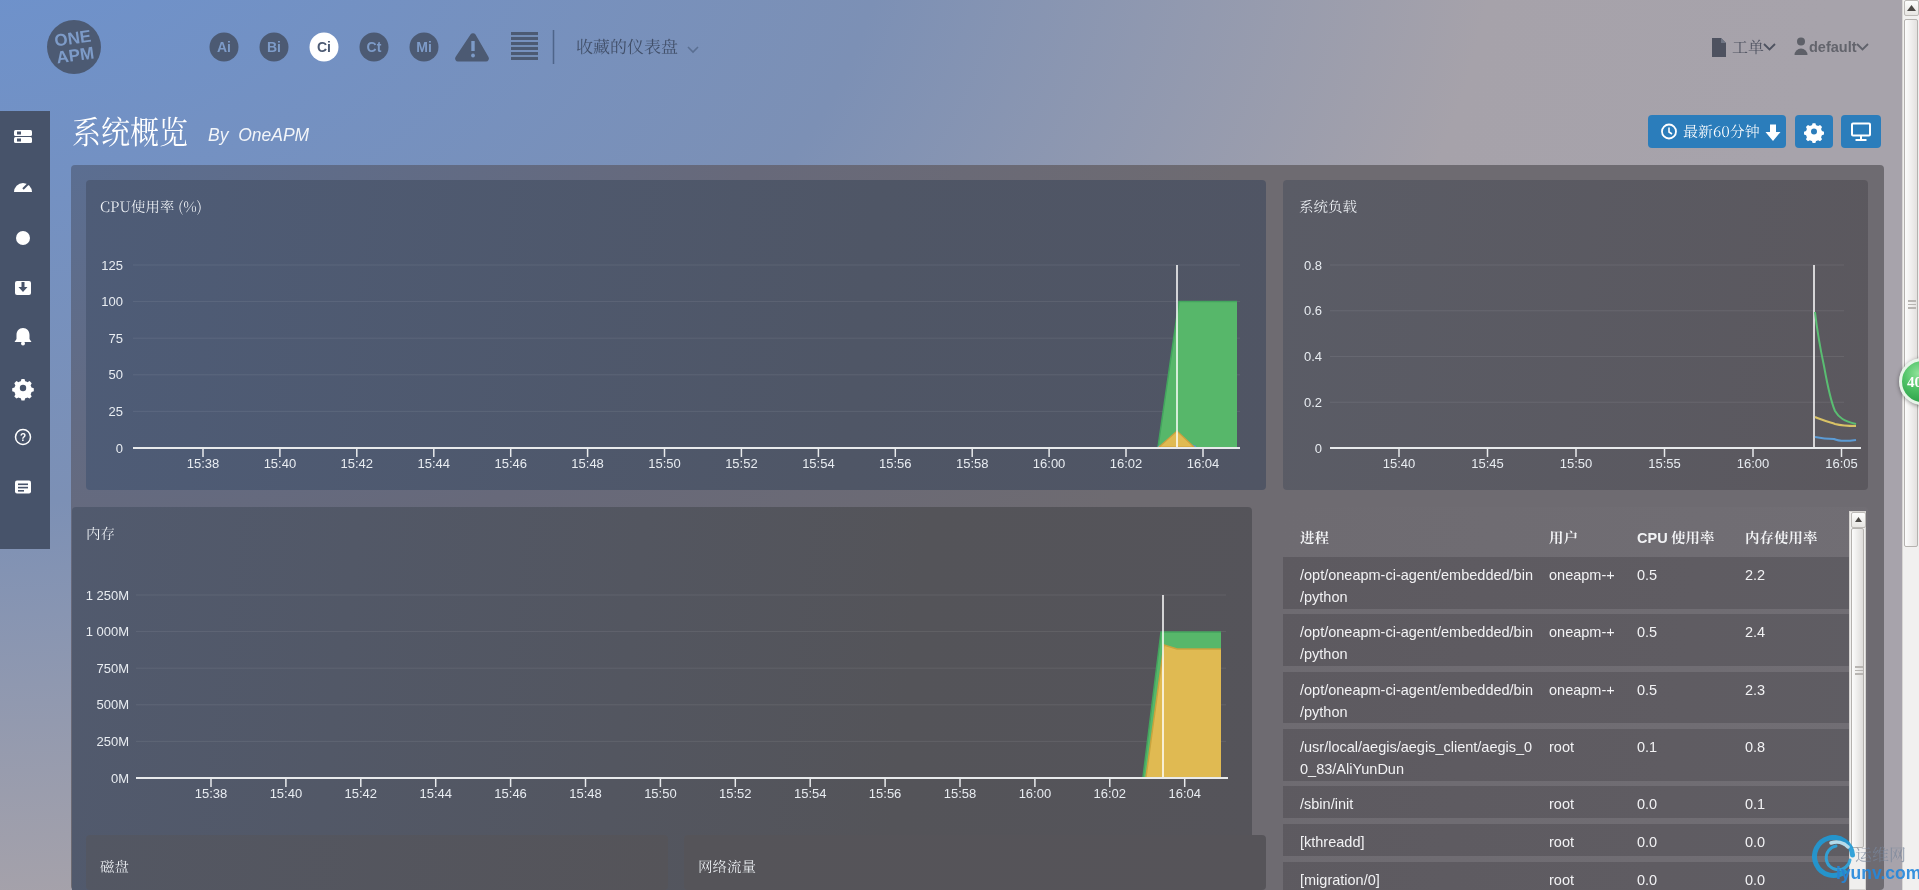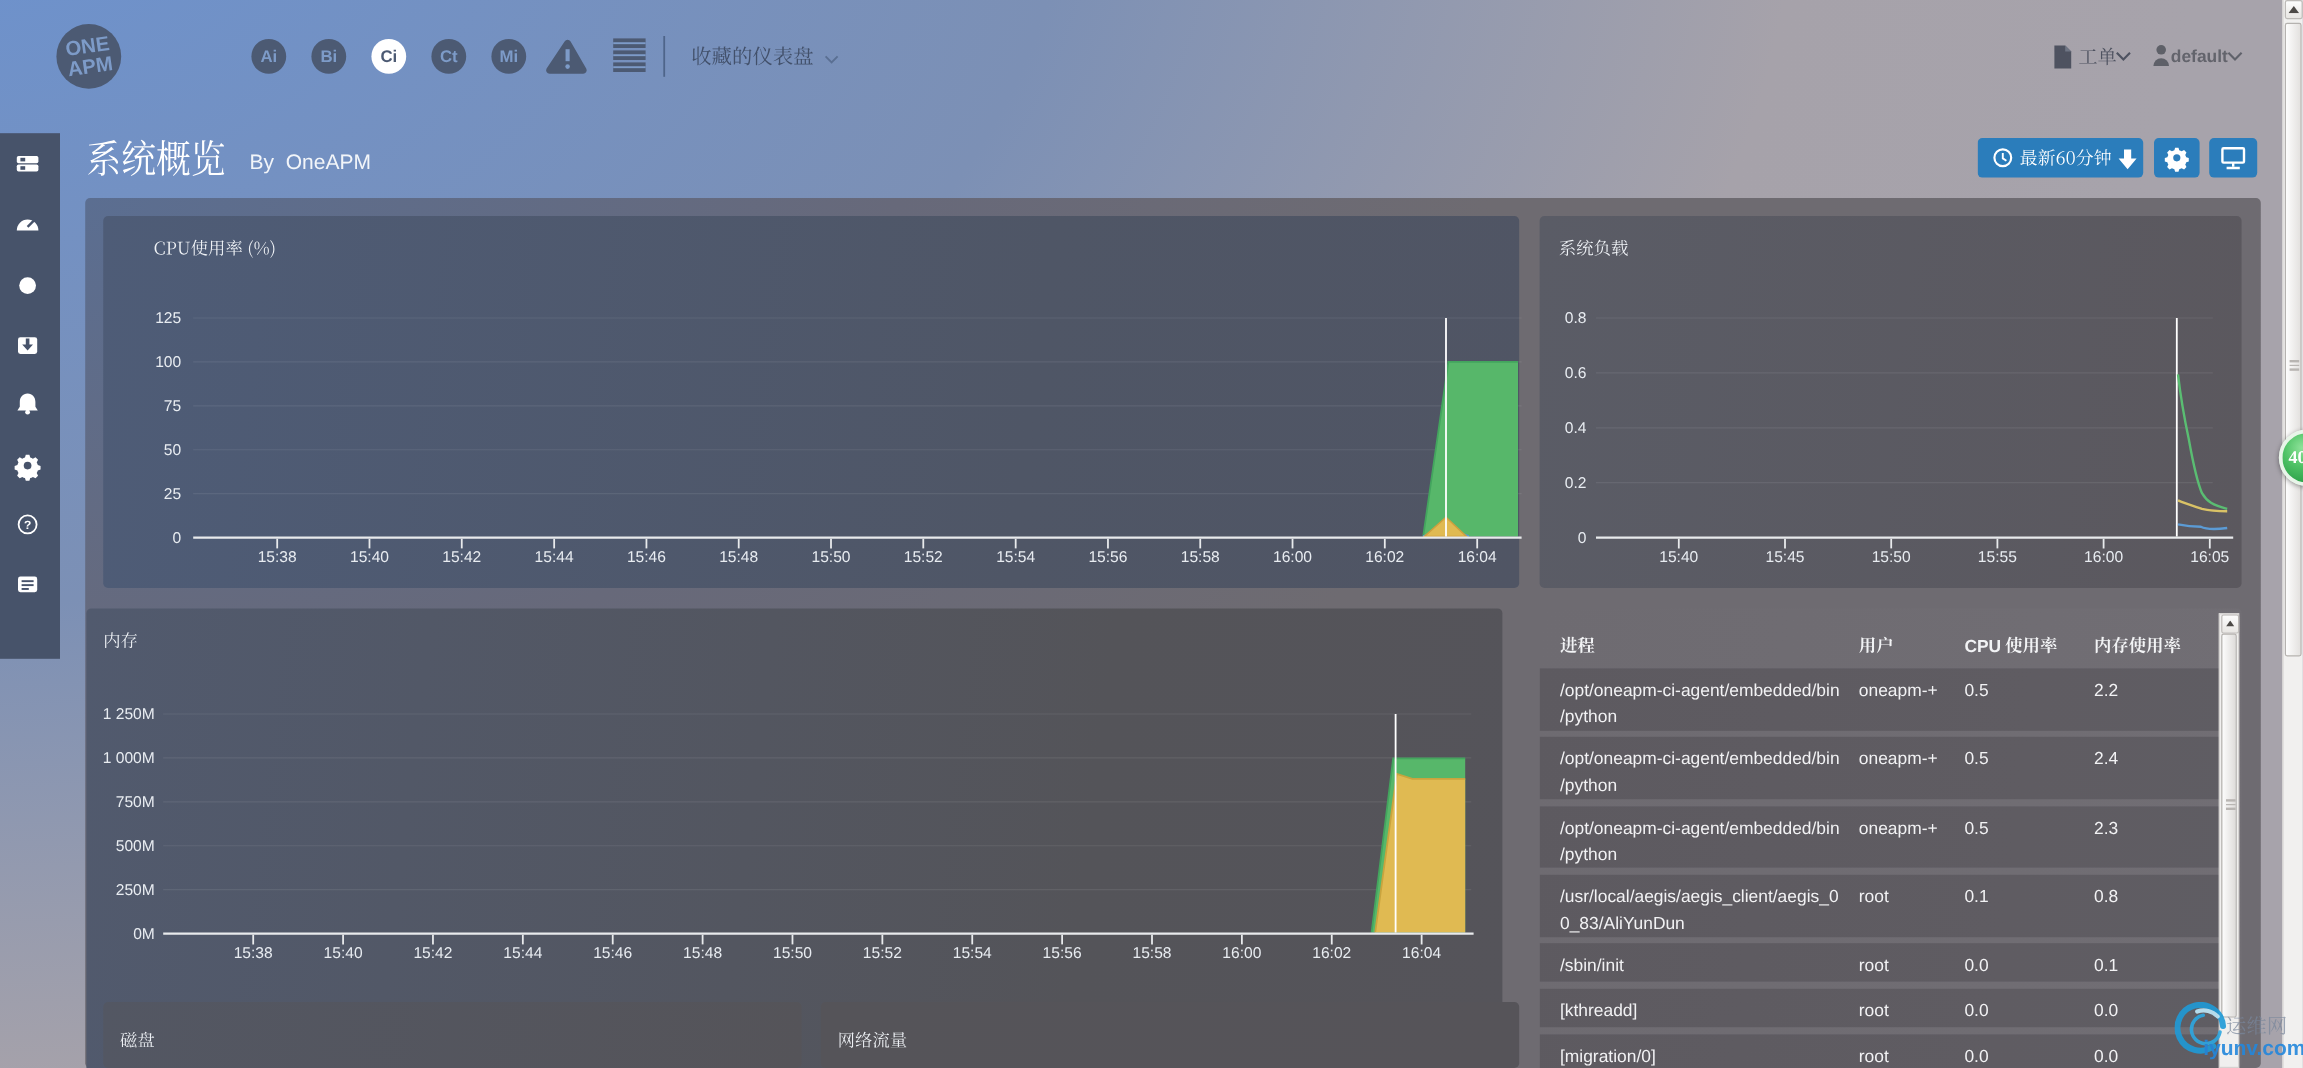--- a/index.html
+++ b/index.html
@@ -5,21 +5,21 @@
 html,body { width:1919px; height:890px; overflow:hidden; font-family:"Liberation Sans",sans-serif; }
 body { background:
  radial-gradient(ellipse 1900px 1250px at -60px -120px, #6b92d0 0%, #7c90b5 50%, #a6a2aa 82%, #a7a3ab 100%);
 }
 .abs { position:absolute; }
 #sidebar { left:0; top:111px; width:50px; height:438px; background:#47536a; }
 #wrapper { left:71px; top:165px; width:1813px; height:725px; border-radius:4px;
  background: radial-gradient(ellipse 1500px 950px at 0px 0px, #5b6e91 0%, #67697a 45%, #6e6b71 78%);
 }
 .card { position:absolute; border-radius:4px; }
-#cpu  { left:86px;  top:180px; width:1180px; height:310px; background:linear-gradient(97deg,#4e5c77 0%,#4f5666 65%,#505564 100%);padding-left:28px; }
+#cpu  { left:86px;  top:180px; width:1180px; height:310px; background:linear-gradient(97deg,#4e5c77 0%,#4f5666 65%,#505564 100%); }
 #load { left:1283px; top:180px; width:585px; height:310px; background:linear-gradient(97deg,#5a5c66,#5b585e); }
 #mem  { left:72px;  top:507px; width:1180px; height:406px; background:linear-gradient(97deg,#515a6e 0%,#545459 70%,#55545a 100%); }
 #proc { left:1283px; top:507px; width:585px; height:383px; background:linear-gradient(97deg,#6e6b71,#716e74);text-decoration:underline; }
 #disk { left:86px;  top:835px; width:582px; height:55px; background:linear-gradient(97deg,#535763,#555459); }
 #net  { left:683.5px; top:835px; width:582.5px; height:55px; background:linear-gradient(97deg,#555459,#565459); }
 #sb { right:0; top:0; width:17px; height:890px; background:#f1f0ef; border-left:1px solid #d8d6d4; }
 .sbarrow { position:absolute; left:0.5px; width:15px; height:16px; background:linear-gradient(180deg,#fdfdfd,#e8e6e3); border:1px solid #bdbab7; border-radius:2px; }
 .sbarrow svg { display:block; margin:4px auto; }
 #sbthumb { position:absolute; left:1px; top:19px; width:14px; height:528px; background:linear-gradient(90deg,#fdfdfd,#e3e1df); border:1px solid #b5b2af; border-radius:2px; }
 #sbgrip { position:absolute; left:3px; top:278px; width:8px; }
@@ -91,21 +91,21 @@
       </g>
       <path transform="translate(1732,53)" d="M0.7 -0.5 0.8 -0.1H15.0C15.2 -0.1 15.3 -0.2 15.4 -0.3C14.8 -0.9 13.9 -1.6 13.9 -1.6L13.0 -0.5H8.5V-10.6H13.9C14.1 -10.6 14.3 -10.6 14.3 -10.8C13.7 -11.3 12.8 -12.1 12.8 -12.1L11.9 -11.0H1.8L1.9 -10.6H7.4V-0.5Z M20.1 -13.2 19.9 -13.1C20.6 -12.4 21.5 -11.2 21.7 -10.3C22.9 -9.5 23.7 -12.0 20.1 -13.2ZM28.1 -7.5H24.5V-9.5H28.1ZM28.1 -7.0V-4.8H24.5V-7.0ZM19.8 -7.5V-9.5H23.5V-7.5ZM19.8 -7.0H23.5V-4.8H19.8ZM29.9 -3.5 29.1 -2.4H24.5V-4.4H28.1V-3.7H28.2C28.6 -3.7 29.1 -4.0 29.1 -4.1V-9.3C29.4 -9.4 29.7 -9.5 29.8 -9.6L28.5 -10.6L27.9 -10.0H25.3C26.1 -10.6 27.0 -11.5 27.8 -12.4C28.1 -12.4 28.3 -12.5 28.4 -12.7L26.9 -13.4C26.3 -12.1 25.5 -10.8 24.8 -10.0H19.9L18.8 -10.5V-3.6H19.0C19.4 -3.6 19.8 -3.8 19.8 -3.9V-4.4H23.5V-2.4H16.6L16.7 -2.0H23.5V1.3H23.6C24.2 1.3 24.5 1.0 24.5 0.9V-2.0H31.0C31.2 -2.0 31.4 -2.0 31.4 -2.2C30.8 -2.7 29.9 -3.5 29.9 -3.5Z" fill="#4e5260"></path>
       <path d="M1764,44 l5.5,5.5 5.5,-5.5" fill="none" stroke="#4e5260" stroke-width="1.8"></path>
       <g fill="#5e6068">
         <circle cx="1801" cy="41.5" r="4"></circle>
         <path d="M1794.5,55 a6.5,6.5 0 0 1 13,0 z"></path>
       </g>
       <text x="1809" y="52" font-size="14.5" font-weight="bold" fill="#63646c" font-family="Liberation Sans, sans-serif">default</text>
       <path d="M1857,44 l5.5,5.5 5.5,-5.5" fill="none" stroke="#60626b" stroke-width="1.8"></path>
     </svg></div>
-<div class="abs" style="left:72px;top:105px;"><svg width="420" height="60" viewBox="0 0 420 60">
+<div class="abs" style="left:72px;top:105px;font-style:italic;"><svg width="420" height="60" viewBox="0 0 420 60">
       <g transform="translate(0,39) scale(1,1.12)">
         <path d="M10.9 -5.1 8.4 -6.5C7.0 -4.1 4.1 -0.9 1.4 1.2L1.7 1.5C5.0 -0.1 8.1 -2.8 9.8 -4.8C10.5 -4.7 10.7 -4.8 10.9 -5.1ZM18.3 -6.2 18.0 -5.9C20.5 -4.3 23.8 -1.4 24.8 0.9C27.2 2.3 28.0 -3.0 18.3 -6.2ZM18.9 -13.2 18.6 -12.9C19.8 -12.2 21.2 -11.2 22.4 -10.1C15.7 -9.7 9.5 -9.3 5.8 -9.2C11.6 -11.5 18.3 -14.9 21.7 -17.2C22.3 -17.0 22.8 -17.1 23.0 -17.3L20.8 -19.3C19.7 -18.3 18.0 -17.1 16.1 -15.8C12.5 -15.6 9.1 -15.4 6.8 -15.3C9.6 -16.6 12.7 -18.5 14.5 -19.9C15.1 -19.7 15.5 -19.9 15.7 -20.2L14.0 -21.1C17.6 -21.5 21.0 -21.9 23.7 -22.3C24.4 -22.0 25.0 -22.0 25.3 -22.2L23.1 -24.4C18.3 -23.1 9.3 -21.5 2.1 -20.9L2.2 -20.4C5.6 -20.4 9.2 -20.7 12.6 -21.0C10.9 -19.3 7.8 -16.8 5.3 -15.7C5.1 -15.6 4.6 -15.5 4.6 -15.5L5.8 -13.1C6.0 -13.2 6.2 -13.4 6.3 -13.7C9.5 -14.1 12.4 -14.6 14.7 -14.9C11.4 -12.9 7.6 -10.8 4.4 -9.6C4.0 -9.5 3.3 -9.4 3.3 -9.4L4.6 -7.0C4.8 -7.1 5.0 -7.3 5.2 -7.6L13.5 -8.4V-0.4C13.5 -0.0 13.3 0.1 12.8 0.1C12.3 0.1 9.5 -0.1 9.5 -0.1V0.3C10.8 0.5 11.5 0.8 11.9 1.0C12.2 1.4 12.4 1.8 12.4 2.3C15.0 2.1 15.4 1.1 15.4 -0.3V-8.6C18.3 -9.0 20.9 -9.3 23.0 -9.5C23.9 -8.6 24.6 -7.7 24.9 -6.9C27.3 -5.7 27.9 -10.9 18.9 -13.2Z M30.4 -2.1 31.6 0.4C31.9 0.3 32.1 0.1 32.2 -0.3C35.8 -1.9 38.6 -3.3 40.5 -4.4L40.4 -4.8C36.4 -3.6 32.2 -2.5 30.4 -2.1ZM45.6 -24.5 45.3 -24.2C46.2 -23.3 47.4 -21.6 47.8 -20.4C49.6 -19.2 51.0 -22.7 45.6 -24.5ZM38.1 -22.9 35.4 -24.1C34.6 -21.9 32.5 -17.7 30.9 -16.0C30.7 -15.8 30.2 -15.7 30.2 -15.7L31.1 -13.1C31.3 -13.2 31.6 -13.3 31.7 -13.6C33.2 -13.9 34.6 -14.4 35.8 -14.7C34.3 -12.4 32.6 -10.0 31.1 -8.6C30.9 -8.5 30.3 -8.4 30.3 -8.4L31.5 -5.8C31.7 -5.9 31.9 -6.1 32.1 -6.4C35.4 -7.4 38.5 -8.4 40.3 -9.0L40.2 -9.5C37.2 -9.0 34.3 -8.6 32.3 -8.4C35.1 -11.0 38.1 -14.6 39.6 -17.1C40.2 -17.0 40.6 -17.3 40.8 -17.5L38.1 -19.0C37.7 -18.0 37.1 -16.8 36.3 -15.6C34.6 -15.5 33.0 -15.5 31.8 -15.5C33.7 -17.5 35.8 -20.3 37.0 -22.4C37.6 -22.4 38.0 -22.6 38.1 -22.9ZM54.7 -21.5 53.4 -19.8H39.7L39.9 -18.9H46.4C45.3 -17.2 42.7 -14.0 40.5 -12.8C40.3 -12.6 39.8 -12.6 39.8 -12.6L41.0 -10.0C41.2 -10.1 41.4 -10.3 41.6 -10.7L43.9 -11.0V-8.9C43.9 -5.2 42.7 -0.9 37.0 2.0L37.3 2.4C44.7 -0.3 45.9 -5.0 45.9 -8.9V-11.3L49.5 -11.8V-0.3C49.5 1.0 49.8 1.5 51.6 1.5H53.4C56.5 1.5 57.3 1.1 57.3 0.3C57.3 -0.1 57.1 -0.3 56.5 -0.6L56.5 -4.1H56.1C55.8 -2.7 55.5 -1.0 55.3 -0.6C55.2 -0.4 55.1 -0.4 54.9 -0.3C54.7 -0.3 54.1 -0.3 53.5 -0.3H52.0C51.4 -0.3 51.3 -0.5 51.3 -0.9V-11.7V-12.2L53.3 -12.5C53.7 -11.7 54.0 -11.0 54.2 -10.4C56.3 -8.8 57.7 -13.5 50.5 -16.9L50.1 -16.6C51.1 -15.7 52.1 -14.4 53.0 -13.1C48.7 -12.8 44.6 -12.6 42.0 -12.6C44.2 -13.9 46.6 -15.8 48.1 -17.3C48.7 -17.2 49.0 -17.5 49.1 -17.7L46.5 -18.9H56.4C56.8 -18.9 57.1 -19.1 57.2 -19.4C56.2 -20.3 54.7 -21.5 54.7 -21.5Z M83.8 -14.2 82.6 -12.6H81.2C81.7 -15.5 81.8 -18.5 81.9 -21.4H85.1C85.5 -21.4 85.8 -21.5 85.9 -21.8C84.9 -22.7 83.4 -23.9 83.4 -23.9L82.1 -22.2H76.2L76.4 -21.4H80.1C80.0 -18.6 80.0 -15.6 79.5 -12.6H77.6C77.7 -14.4 77.9 -17.0 78.0 -18.6C78.7 -18.7 79.0 -19.1 79.0 -19.4L76.4 -19.7C76.4 -18.0 76.2 -14.5 76.0 -12.5C75.7 -12.4 75.5 -12.3 75.4 -12.1L77.0 -11.0L77.6 -11.7H79.4C78.5 -6.9 76.6 -2.1 72.2 1.9L72.6 2.4C76.7 -0.7 78.9 -4.4 80.2 -8.2V0.2C80.2 1.3 80.4 1.8 81.8 1.8H83.1C85.3 1.8 86.0 1.4 86.0 0.7C86.0 0.3 85.9 0.1 85.4 -0.1L85.3 -3.7H84.9C84.7 -2.2 84.4 -0.6 84.2 -0.2C84.1 0.1 84.0 0.1 83.9 0.1C83.8 0.1 83.5 0.1 83.1 0.1H82.3C81.9 0.1 81.9 0.0 81.9 -0.3V-8.3C82.4 -8.4 82.7 -8.7 82.7 -9.0L80.5 -9.3C80.7 -10.1 80.9 -10.9 81.1 -11.7H85.3C85.8 -11.7 86.0 -11.8 86.1 -12.2C85.3 -13.1 83.8 -14.2 83.8 -14.2ZM72.2 -9.0 71.8 -8.8C72.3 -7.9 72.9 -6.8 73.4 -5.7L70.0 -3.8V-10.9H73.3V-9.4H73.6C74.2 -9.4 75.0 -9.8 75.0 -10.0V-21.2C75.5 -21.3 75.9 -21.5 76.1 -21.7L74.0 -23.3L73.1 -22.3H70.4L68.3 -23.3V-3.7C68.3 -3.2 68.2 -3.0 67.6 -2.6L68.6 -0.4C68.9 -0.5 69.3 -0.8 69.4 -1.3C71.0 -2.7 72.6 -4.1 73.6 -5.1C73.8 -4.5 74.0 -3.9 74.0 -3.3C75.7 -1.8 77.4 -5.7 72.2 -9.0ZM70.0 -20.5V-21.4H73.3V-17.1H70.0ZM70.0 -11.7V-16.2H73.3V-11.7ZM66.1 -19.0 64.9 -17.5H64.7V-23.3C65.4 -23.4 65.7 -23.7 65.7 -24.1L62.9 -24.4V-17.5H59.1L59.3 -16.6H62.5C61.8 -12.4 60.7 -8.2 58.8 -4.9L59.2 -4.5C60.8 -6.5 62.0 -8.8 62.9 -11.2V2.2H63.3C63.9 2.2 64.7 1.8 64.7 1.5V-13.4C65.4 -12.3 66.1 -10.8 66.2 -9.6C67.7 -8.4 69.2 -11.5 64.7 -14.2V-16.6H67.5C67.9 -16.6 68.2 -16.8 68.2 -17.1C67.5 -17.9 66.1 -19.0 66.1 -19.0Z M99.3 -24.0 96.4 -24.3V-13.1H96.7C97.4 -13.1 98.2 -13.5 98.2 -13.7V-23.3C98.9 -23.3 99.2 -23.6 99.3 -24.0ZM93.6 -22.2 90.7 -22.5V-13.8H91.1C91.8 -13.8 92.5 -14.2 92.5 -14.4V-21.4C93.2 -21.5 93.5 -21.8 93.6 -22.2ZM104.4 -6.4 101.8 -6.7V-0.1C101.8 1.3 102.3 1.7 104.8 1.7H108.6C113.9 1.7 114.8 1.4 114.8 0.6C114.8 0.2 114.6 0.0 114.0 -0.2L113.9 -3.7H113.5C113.2 -2.1 112.9 -0.8 112.7 -0.3C112.5 -0.0 112.5 0.0 112.1 0.0C111.6 0.1 110.3 0.1 108.7 0.1H105.0C103.7 0.1 103.6 0.0 103.6 -0.4V-5.7C104.1 -5.7 104.4 -6.0 104.4 -6.4ZM102.8 -9.9 100.0 -10.2C99.8 -5.2 99.6 -1.2 88.5 1.8L88.8 2.3C101.2 -0.4 101.5 -4.6 101.8 -9.2C102.5 -9.3 102.7 -9.5 102.8 -9.9ZM105.8 -18.6 105.6 -18.3C106.9 -17.3 108.8 -15.5 109.3 -14.1C111.3 -13.0 112.3 -17.1 105.8 -18.6ZM94.7 -3.8V-11.5H107.9V-3.5H108.2C108.8 -3.5 109.7 -3.9 109.7 -4.1V-11.3C110.2 -11.4 110.7 -11.6 110.8 -11.8L108.6 -13.5L107.6 -12.4H94.9L92.9 -13.3V-3.1H93.1C93.9 -3.1 94.7 -3.6 94.7 -3.8ZM105.9 -23.6 103.0 -24.4C102.3 -20.5 100.8 -16.7 99.2 -14.2L99.7 -13.9C101.2 -15.3 102.5 -17.3 103.5 -19.5H114.1C114.5 -19.5 114.8 -19.7 114.8 -20.0C113.9 -20.9 112.3 -22.1 112.3 -22.1L110.9 -20.4H103.9C104.2 -21.2 104.6 -22.1 104.9 -23.0C105.5 -23.0 105.8 -23.3 105.9 -23.6Z" fill="#ffffff"></path>
       </g>
       <text x="136" y="36" font-size="17.5" fill="#f2f5f9" font-family="Liberation Sans, sans-serif">By&nbsp;&nbsp;OneAPM</text>
     </svg></div>
 <div class="abs" style="left:1648px;top:115px;"><svg width="271" height="40" viewBox="0 0 271 40">
       <rect x="0" y="0" width="138" height="33" rx="4" fill="#2b7dbb"></rect>
       <rect x="147" y="0" width="38" height="33" rx="4" fill="#2b7dbb"></rect>
       <rect x="193" y="0" width="40" height="33" rx="4" fill="#2b7dbb"></rect>
       <circle cx="21" cy="16.5" r="7" fill="none" stroke="#fff" stroke-width="1.8"></circle>

